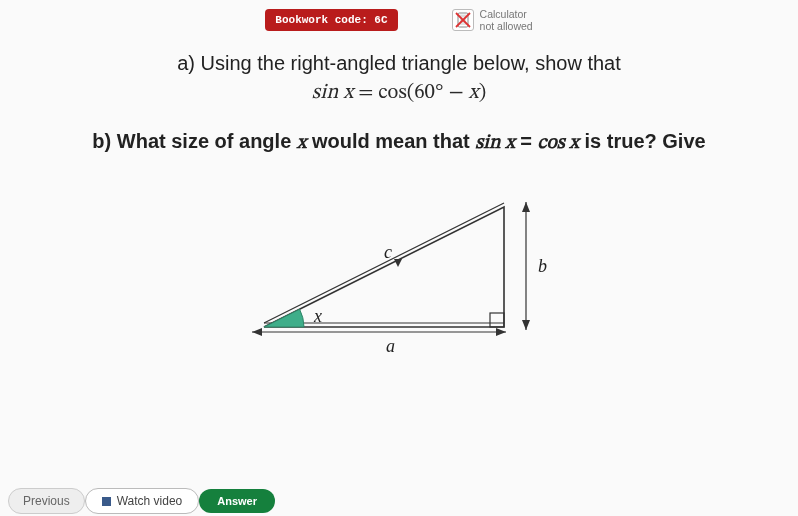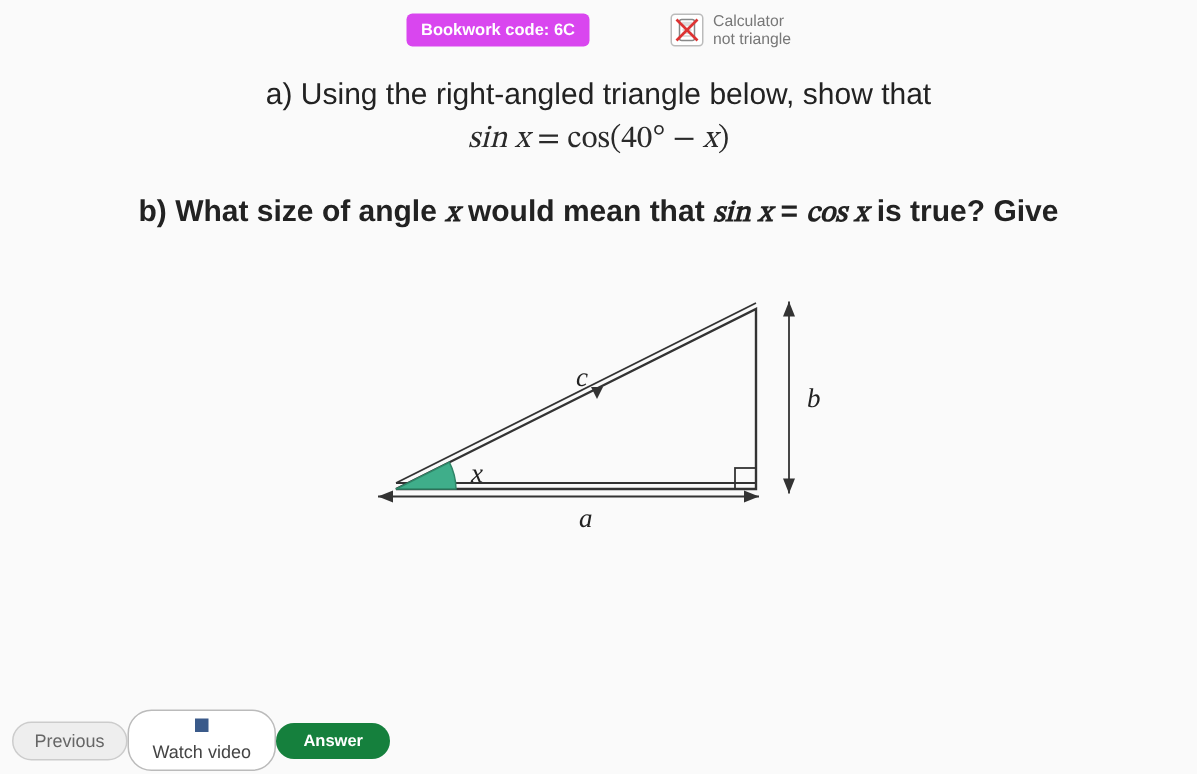--- a/index.html
+++ b/index.html
@@ -13,26 +13,27 @@
       color: #2a2a2a;
     }
     .header-row {
       display: flex;
       justify-content: center;
       align-items: center;
       gap: 12px;
       padding: 8px 0 4px 0;
     }
     .bookwork-badge {
-      background: #d946ef;
+      background: #b91c1c;
       color: #fff;
       font-size: 11px;
       font-weight: 600;
       padding: 5px 10px;
       border-radius: 4px;
+      font-family: Liberation Mono, monospace;
     }
     .calc-box {
       display: flex;
       align-items: center;
       gap: 6px;
       margin-left: 42px;
     }
     .calc-icon-wrap {
       width: 22px;
       height: 22px;
@@ -106,21 +107,20 @@
       background: #fff;
       border: 1px solid #bbb;
       border-radius: 16px;
       font-size: 12px;
       color: #444;
       padding: 5px 16px;
       cursor: pointer;
       display:flex;
       align-items:center;
       gap:6px;
-      flex-direction:column;
     }
     .watch-btn .sq { width:9px; height:9px; background:#3a5a8a; display:inline-block; }
     .answer-btn {
       background: #15803d;
       border: none;
       border-radius: 16px;
       font-size: 11px;
       color: #fff;
       padding: 6px 18px;
       cursor: pointer;
@@ -139,31 +139,31 @@
         <rect x="5.5" y="3.5" width="7" height="3" fill="#ddd"></rect>
         <line x1="6" y1="9" x2="12" y2="9" stroke="#bbb" stroke-width="0.8"></line>
         <line x1="6" y1="11" x2="12" y2="11" stroke="#bbb" stroke-width="0.8"></line>
         <line x1="6" y1="13" x2="12" y2="13" stroke="#bbb" stroke-width="0.8"></line>
         <line x1="2" y1="16" x2="16" y2="2" stroke="#d33" stroke-width="1.8"></line>
         <line x1="2" y1="2" x2="16" y2="16" stroke="#d33" stroke-width="1.8"></line>
       </svg>
     </div>
     <div class="calc-text">
       <div>Calculator</div>
-      <div>not triangle</div>
+      <div>not allowed</div>
     </div>
   </div>
 </div>
 
 <div class="question-area">
   <div class="qline">a) Using the right-angled triangle below, show that</div>
   <div class="eq">
     <span class="math">sin <span>x</span></span>
     <span class="mathup"> = </span>
-    <span class="math"><span class="mathup">cos(40° − </span>x<span class="mathup">)</span></span>
+    <span class="math"><span class="mathup">cos(60° − </span>x<span class="mathup">)</span></span>
   </div>
 
   <div class="partb-block">
     <div class="qline" style="margin:0;font-weight:bold;">
       b) What size of angle <span class="math">x</span> would mean that <span class="math">sin x</span> <span class="mathup">=</span> <span class="math">cos x</span> is true? Give
     </div>
   </div>
 
   <div class="figure-wrap">
     <div class="figure">

